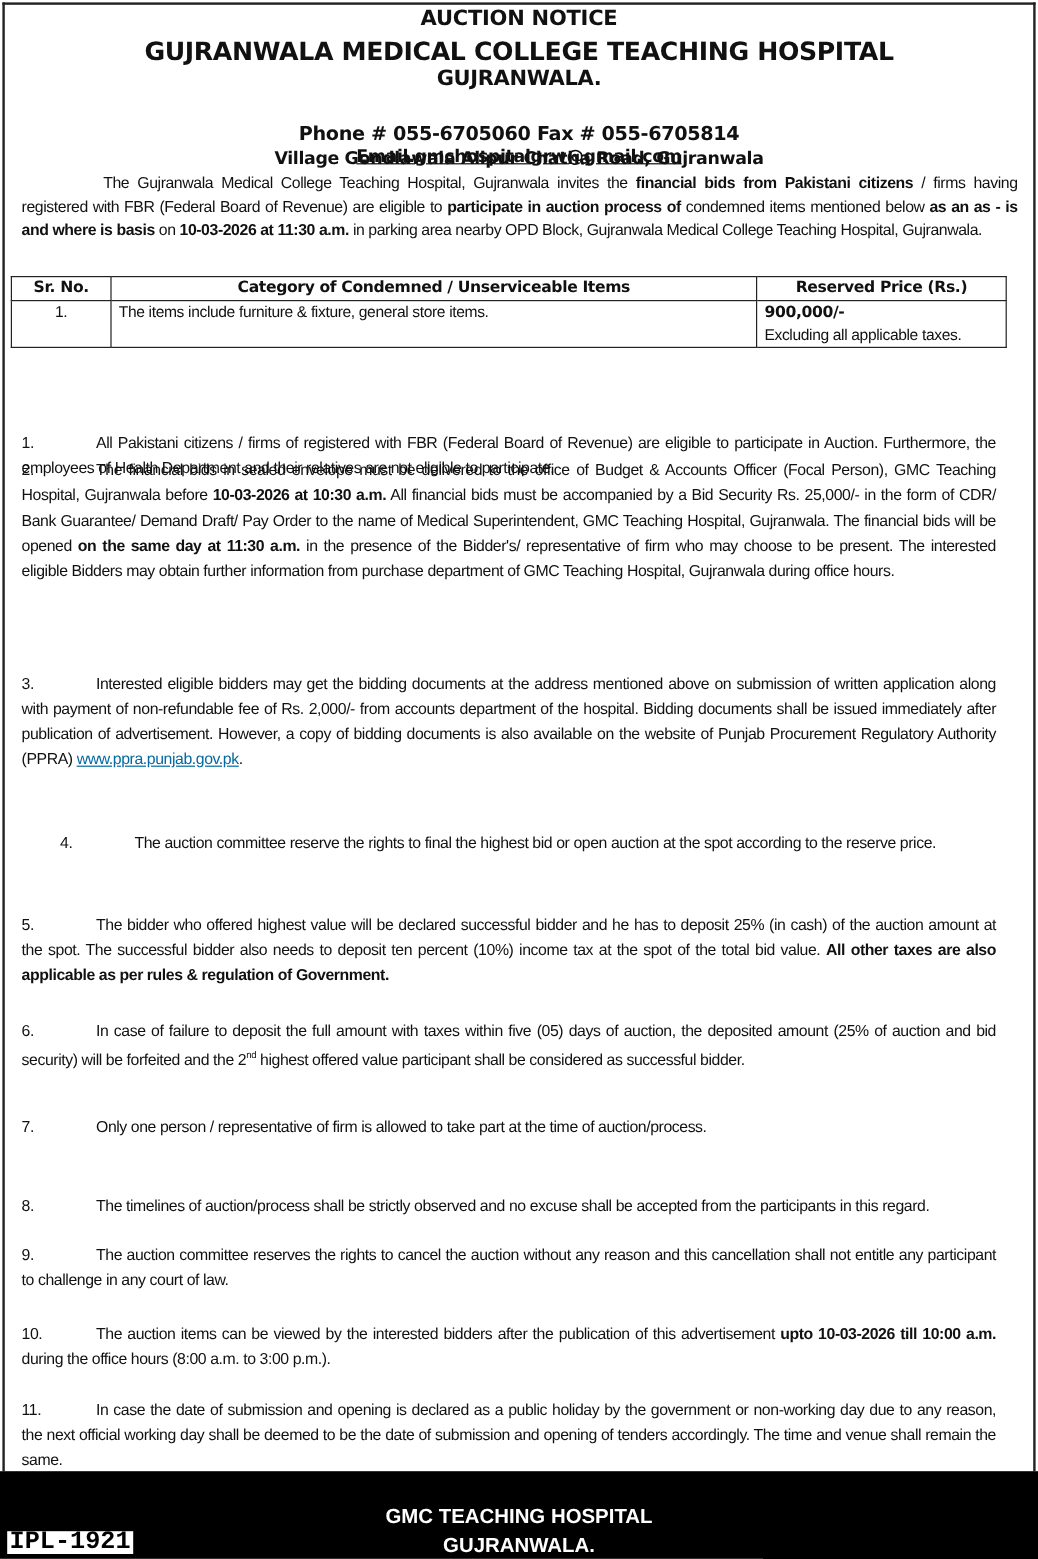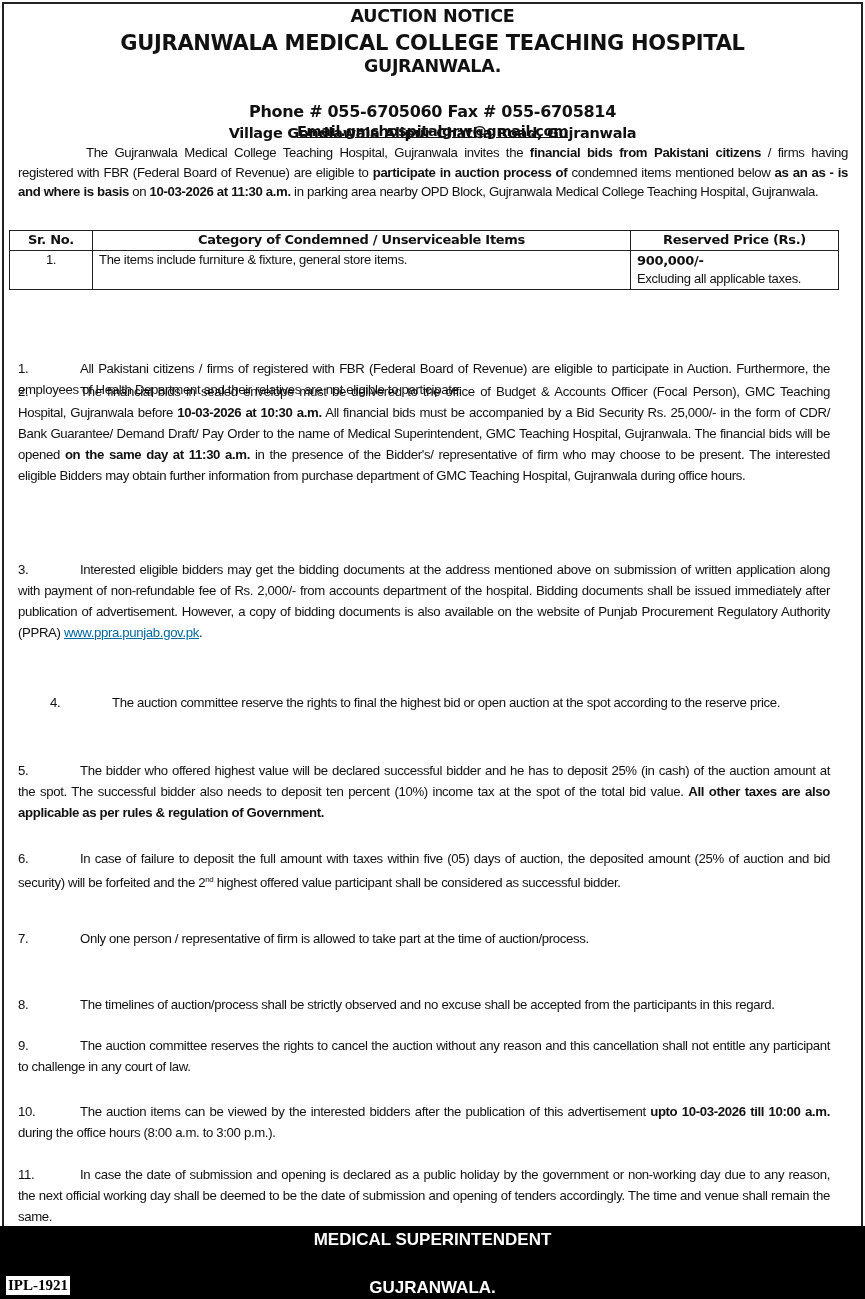--- a/index.html
+++ b/index.html
@@ -23,21 +23,21 @@
   table.items td.price { text-align: left; width: 195px; line-height: 18px; }
   .price-val { font-weight: bold; font-family: "DejaVu Sans", sans-serif; }
   .note { position: absolute; left: 10px; top: 293px; font-size: 10.5px; font-weight: bold; letter-spacing: -0.3px; }
   .note u { text-decoration: underline; }
   .clauses { position: absolute; left: 18px; width: 812px; top: 334px; font-size: 13.2px; line-height: 21px; letter-spacing: -0.35px; text-align: justify; }
   .clause { margin: 0; }
   .clause .num { display: inline-block; width: 62px; } 
   .footer { position: absolute; left: 0; top: 1226px; width: 865px; height: 73px; background: #000; color: #fff; }
   .f-line { position: absolute; left: 0; right: 0; text-align: center; font-family: "Liberation Sans", sans-serif; font-weight: bold; font-size: 17px; letter-spacing: 0px; }
   .f1 { top: 4px; } .f2 { top: 28px; } .f3 { top: 52px; }
-  .ipl { position: absolute; left: 6px; top: 50px; background: #fff; color: #000; font-weight: bold; font-size: 15px; padding: 0 2px; line-height: 19px; font-family: Liberation Serif, serif; }
+  .ipl { position: absolute; left: 6px; top: 50px; background: #fff; color: #000; font-weight: bold; font-size: 21px; padding: 0 2px; line-height: 19px; font-family: Liberation Mono, monospace; }
   a.link { color: #0369a1; text-decoration: underline; }
 </style>
 </head>
 <body>
 
 <div class="page">
   <div class="frame"></div>
 
   <div class="header">
     <div class="h-title">AUCTION NOTICE</div>
@@ -79,17 +79,17 @@
       <div class="clause" style="position: absolute; left: 0px; right: 0px; top: 426px;"><span class="num">5.</span><span>The bidder who offered highest value will be declared successful bidder and he has to deposit 25% (in cash) of the auction amount at the spot. The successful bidder also needs to deposit ten percent (10%) income tax at the spot of the total bid value. </span><b>All other taxes are also applicable as per rules &amp; regulation of Government.</b></div>
       <div class="clause" style="position: absolute; left: 0px; right: 0px; top: 514px;"><span class="num">6.</span><span>In case of failure to deposit the full amount with taxes within five (05) days of auction, the deposited amount (25% of auction and bid security) will be forfeited and the 2</span><sup style="font-size: 8px;">nd</sup><span> highest offered value participant shall be considered as successful bidder.</span></div>
       <div class="clause" style="position: absolute; left: 0px; right: 0px; top: 594px;"><span class="num">7.</span><span>Only one person / representative of firm is allowed to take part at the time of auction/process.</span></div>
       <div class="clause" style="position: absolute; left: 0px; right: 0px; top: 660px;"><span class="num">8.</span><span>The timelines of auction/process shall be strictly observed and no excuse shall be accepted from the participants in this regard.</span></div>
       <div class="clause" style="position: absolute; left: 0px; right: 0px; top: 701px;"><span class="num">9.</span><span>The auction committee reserves the rights to cancel the auction without any reason and this cancellation shall not entitle any participant to challenge in any court of law.</span></div>
       <div class="clause" style="position: absolute; left: 0px; right: 0px; top: 767px;"><span class="num">10.</span><span>The auction items can be viewed by the interested bidders after the publication of this advertisement </span><b>upto 10-03-2026 till 10:00 a.m.</b><span> during the office hours (8:00 a.m. to 3:00 p.m.).</span></div>
       <div class="clause" style="position: absolute; left: 0px; right: 0px; top: 830px;"><span class="num">11.</span><span>In case the date of submission and opening is declared as a public holiday by the government or non-working day due to any reason, the next official working day shall be deemed to be the date of submission and opening of tenders accordingly. The time and venue shall remain the same.</span></div>
     </div>
 
   <div class="footer">
-    <div class="f-line f1">MEDICAL SUPERINTENDENT</div>
+    <div class="f-line f2">GMC TEACHING HOSPITAL</div>
     <div class="f-line f3">GUJRANWALA.</div>
     <div class="ipl">IPL-1921</div>
   </div>
 </div>
 
 </body></html>

